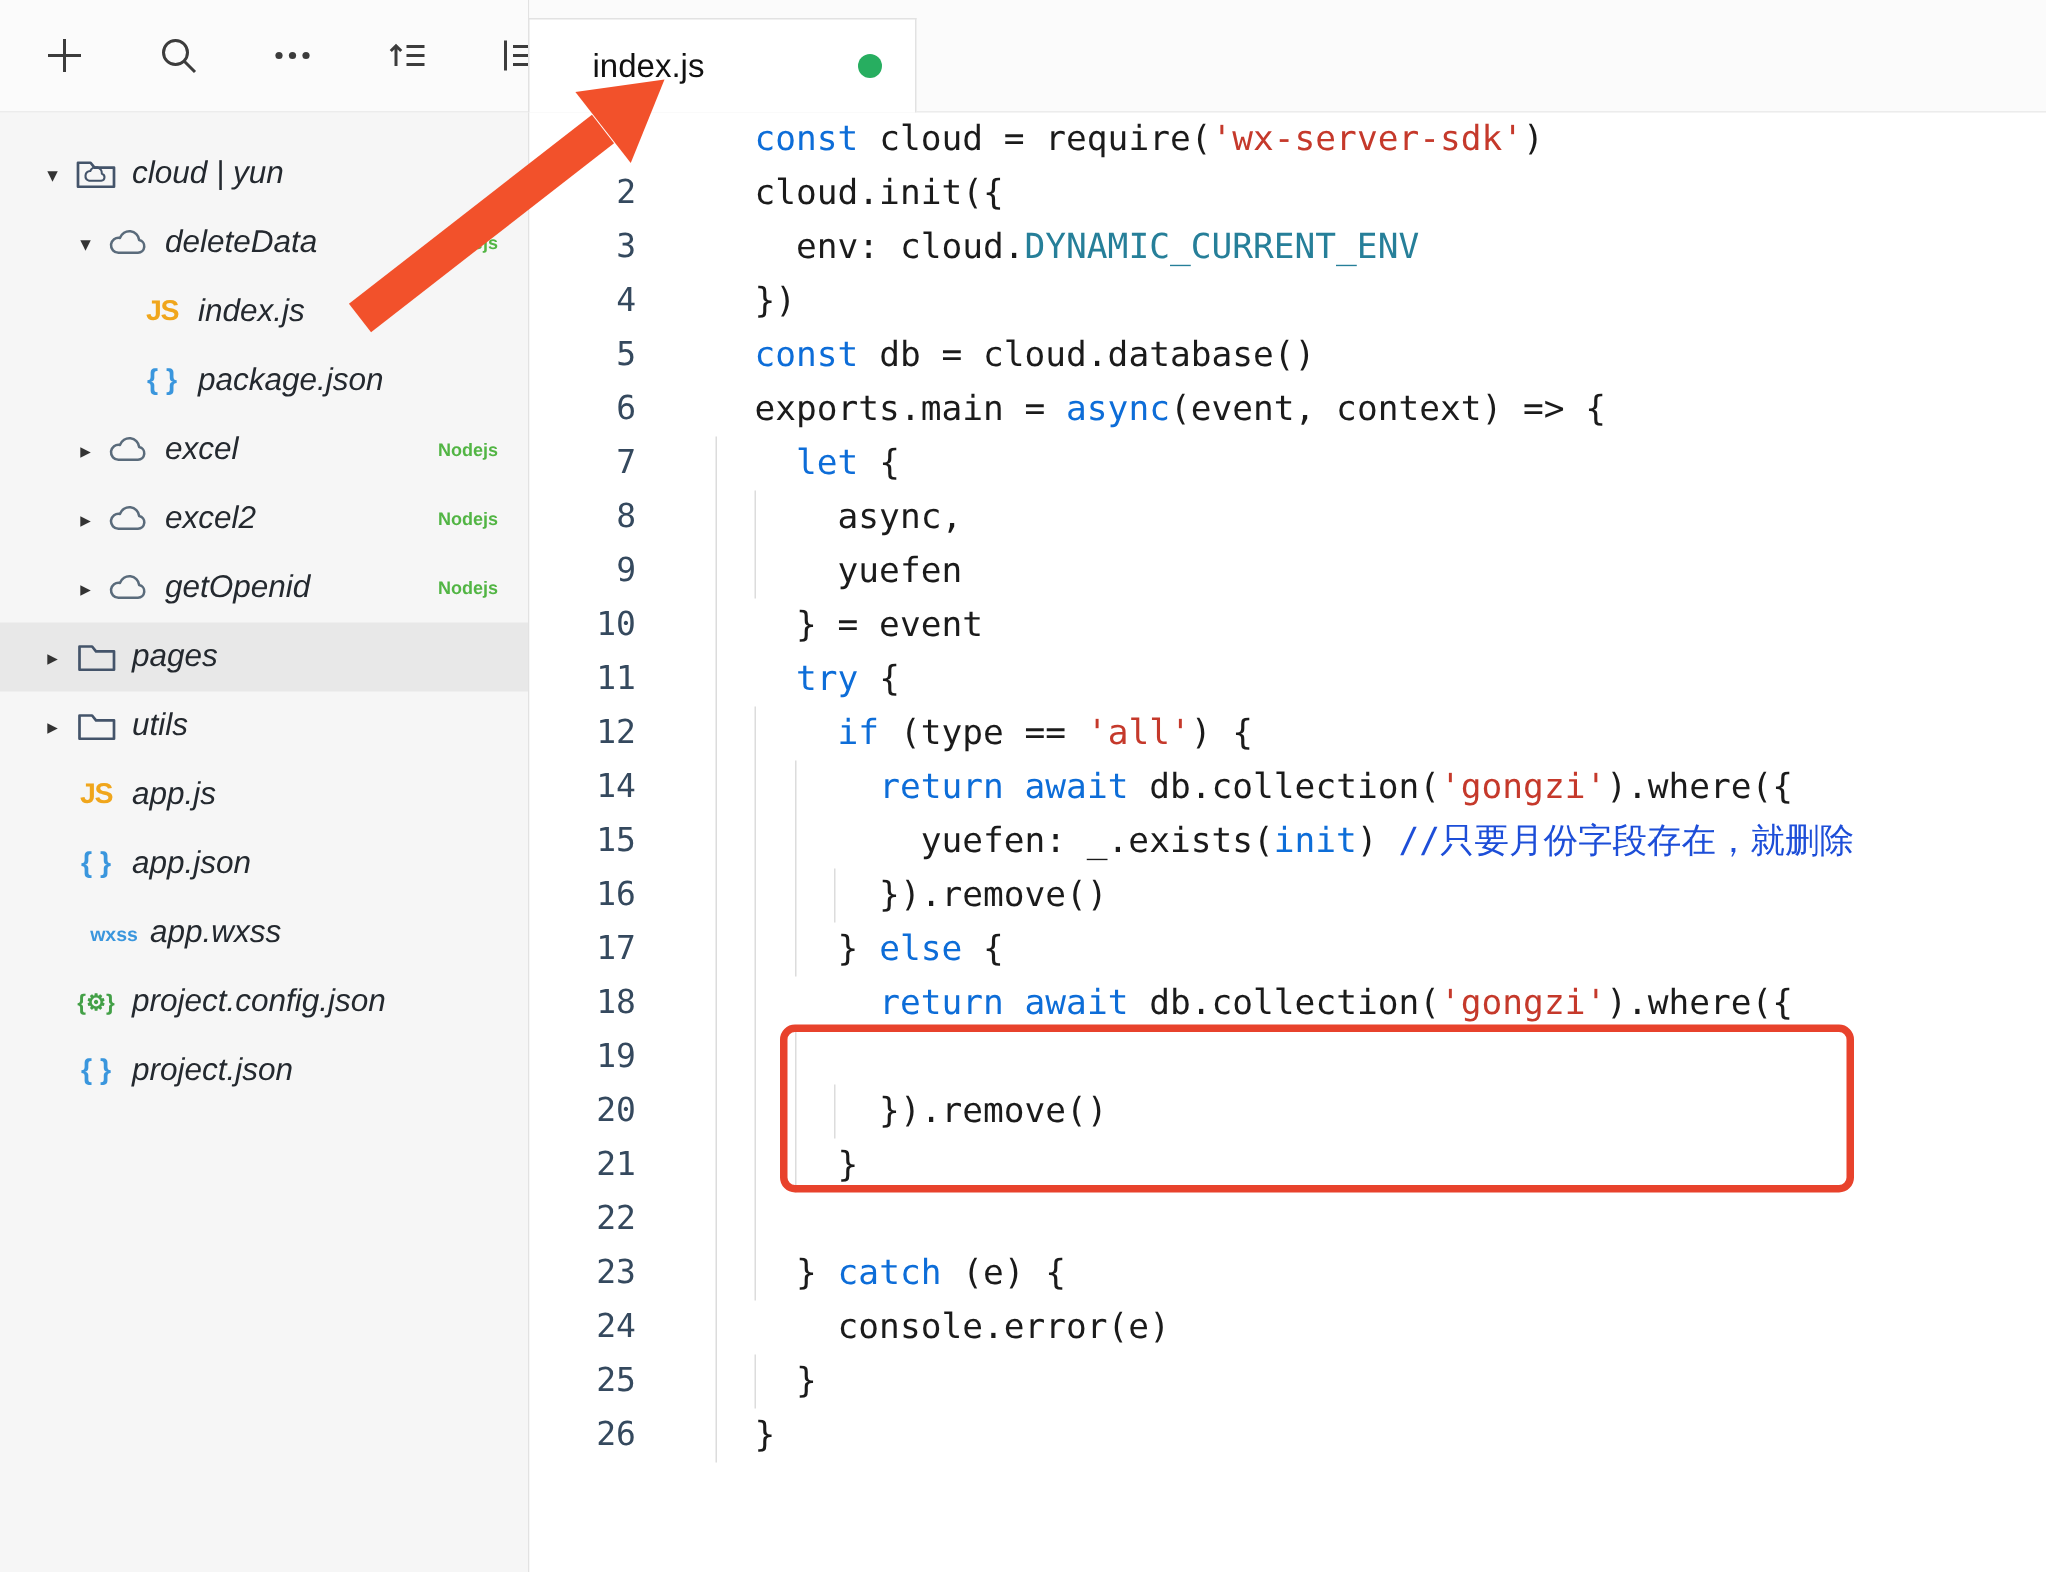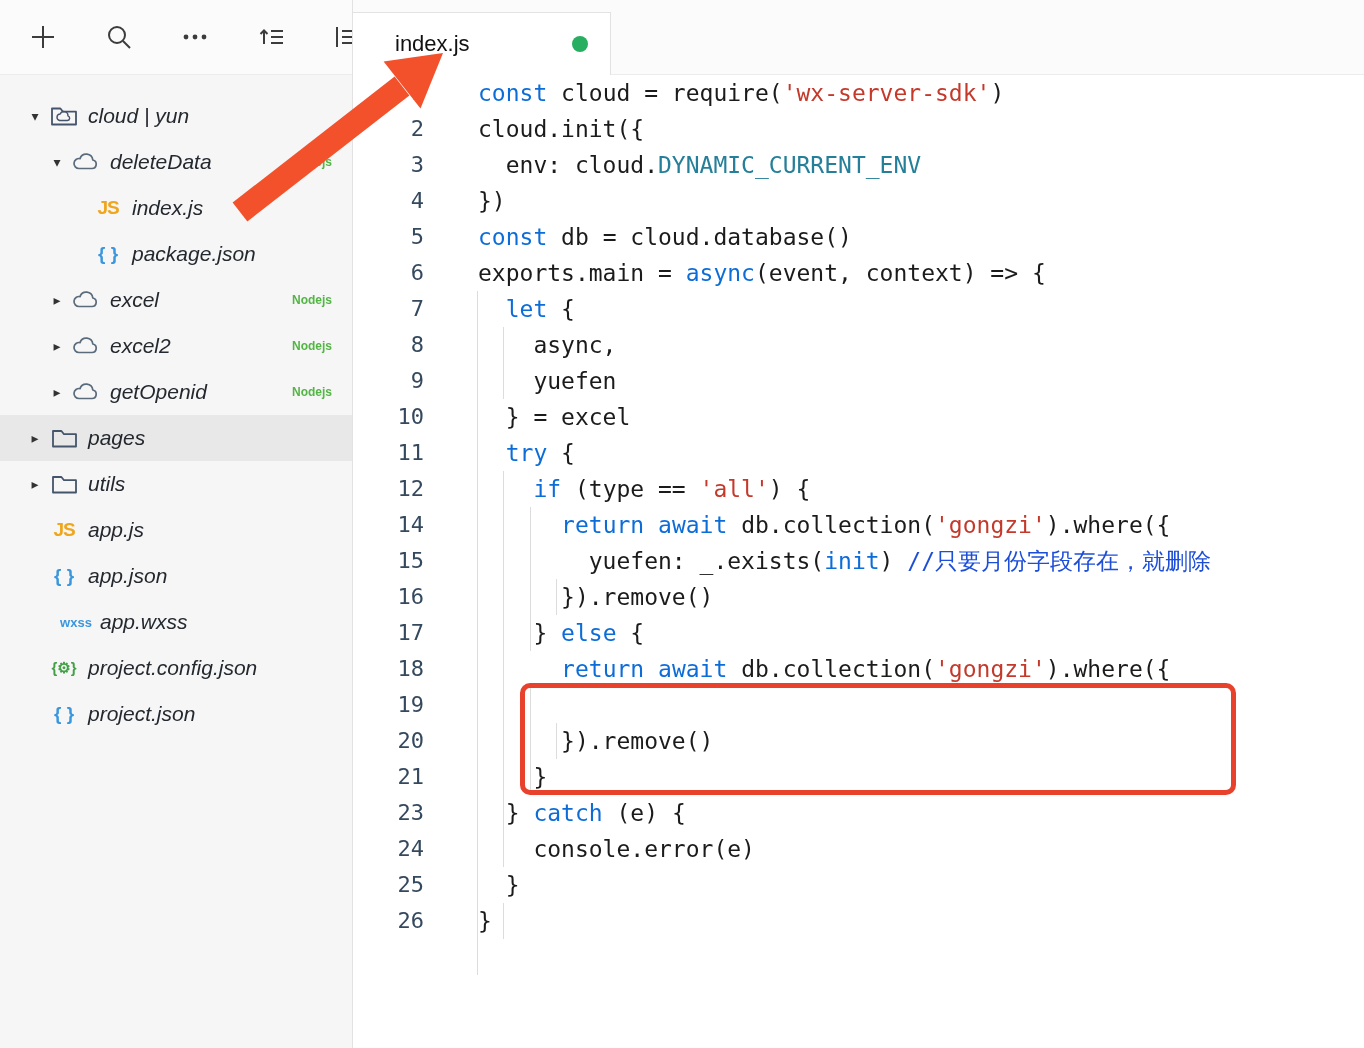--- a/index.html
+++ b/index.html
@@ -28,21 +28,21 @@
   
   .main { position:absolute; left:353px; top:0; right:0; height:100%; background:#fff; }
   .tabbar { position:relative; height:75px; background:#fbfbfb; border-bottom:1px solid #ececec; }
   .tab { position:absolute; left:-1px; bottom:-1px; height:63px; width:259px; background:#fff;
     border:1px solid #e2e2e2; border-bottom:none; display:flex; align-items:center; }
   .tab-label { margin-left:42px; font-size:22px; font-weight:500; color:#111; }
   .tab-dot { margin-left:auto; margin-right:22px; width:16px; height:16px; border-radius:50%; background:#27ae60; }
 
   
   .editor { position:relative; height:973px; overflow:hidden; font-family:"DejaVu Sans Mono", monospace; }
-  .code-line { display:flex; height:36px; line-height:36px; white-space:pre; }
+  .code-line { display:flex; height:36px; line-height:36px; white-space:pre;gap:25px; }
   .gutter { width:71px; text-align:right; font-size:22px; color:#35495e; flex:none; }
   .code-text { margin-left:54px; font-size:23px; color:#1b1b1b; }
   .tok-kw { color:#0d6dd8; }
   .tok-str { color:#c5392b; }
   .tok-ty { color:#267f99; }
   .tok-cm { color:#1d4ed8;margin-top:35px; }
   .tok-pl { color:#1b1b1b; }
   .guide { position:absolute; width:1px; background:#dcdcdc; }
   .hl-box { position:absolute; left:167px; top:608px; width:716px; height:112px;
     border:5px solid #e8422c; border-radius:10px; z-index:5; pointer-events:none; }
@@ -233,31 +233,32 @@
       <div id="code-lines">
           <div class="code-line"><span class="gutter">1</span><span class="code-text"><span class="tok-kw">const</span><span class="tok-pl"> cloud = require(</span><span class="tok-str">'wx-server-sdk'</span><span class="tok-pl">)</span></span></div>
           <div class="code-line"><span class="gutter">2</span><span class="code-text"><span class="tok-pl">cloud.init({</span></span></div>
           <div class="code-line"><span class="gutter">3</span><span class="code-text"><span class="tok-pl">  env: cloud.</span><span class="tok-ty">DYNAMIC_CURRENT_ENV</span></span></div>
           <div class="code-line"><span class="gutter">4</span><span class="code-text"><span class="tok-pl">})</span></span></div>
           <div class="code-line"><span class="gutter">5</span><span class="code-text"><span class="tok-kw">const</span><span class="tok-pl"> db = cloud.database()</span></span></div>
           <div class="code-line"><span class="gutter">6</span><span class="code-text"><span class="tok-pl">exports.main = </span><span class="tok-kw">async</span><span class="tok-pl">(event, context) =&gt; {</span></span></div>
           <div class="code-line"><span class="gutter">7</span><span class="code-text"><span class="tok-pl">  </span><span class="tok-kw">let</span><span class="tok-pl"> {</span></span></div>
           <div class="code-line"><span class="gutter">8</span><span class="code-text"><span class="tok-pl">    async,</span></span></div>
           <div class="code-line"><span class="gutter">9</span><span class="code-text"><span class="tok-pl">    yuefen</span></span></div>
-          <div class="code-line"><span class="gutter">10</span><span class="code-text"><span class="tok-pl">  } = excel</span></span></div>
+          <div class="code-line"><span class="gutter">10</span><span class="code-text"><span class="tok-pl">  } = event</span></span></div>
           <div class="code-line"><span class="gutter">11</span><span class="code-text"><span class="tok-pl">  </span><span class="tok-kw">try</span><span class="tok-pl"> {</span></span></div>
           <div class="code-line"><span class="gutter">12</span><span class="code-text"><span class="tok-pl">    </span><span class="tok-kw">if</span><span class="tok-pl"> (type == </span><span class="tok-str">'all'</span><span class="tok-pl">) {</span></span></div>
           <div class="code-line"><span class="gutter">14</span><span class="code-text"><span class="tok-pl">      </span><span class="tok-kw">return</span><span class="tok-pl"> </span><span class="tok-kw">await</span><span class="tok-pl"> db.collection(</span><span class="tok-str">'gongzi'</span><span class="tok-pl">).where({</span></span></div>
           <div class="code-line"><span class="gutter">15</span><span class="code-text"><span class="tok-pl">        yuefen: _.exists(</span><span class="tok-kw">init</span><span class="tok-pl">) </span><span class="tok-cm">//只要月份字段存在，就删除</span></span></div>
           <div class="code-line"><span class="gutter">16</span><span class="code-text"><span class="tok-pl">      }).remove()</span></span></div>
           <div class="code-line"><span class="gutter">17</span><span class="code-text"><span class="tok-pl">    } </span><span class="tok-kw">else</span><span class="tok-pl"> {</span></span></div>
           <div class="code-line"><span class="gutter">18</span><span class="code-text"><span class="tok-pl">      </span><span class="tok-kw">return</span><span class="tok-pl"> </span><span class="tok-kw">await</span><span class="tok-pl"> db.collection(</span><span class="tok-str">'gongzi'</span><span class="tok-pl">).where({</span></span></div>
           <div class="code-line"><span class="gutter">19</span></div>
           <div class="code-line"><span class="gutter">20</span><span class="code-text"><span class="tok-pl">      }).remove()</span></span></div>
           <div class="code-line"><span class="gutter">21</span><span class="code-text"><span class="tok-pl">    }</span></span></div>
+          <div class="code-line"><span class="gutter">22</span><span class="code-text"></span></div>
           <div class="code-line"><span class="gutter">23</span><span class="code-text"><span class="tok-pl">  } </span><span class="tok-kw">catch</span><span class="tok-pl"> (e) {</span></span></div>
           <div class="code-line"><span class="gutter">24</span><span class="code-text"><span class="tok-pl">    console.error(e)</span></span></div>
           <div class="code-line"><span class="gutter">25</span><span class="code-text"><span class="tok-pl">  }</span></span></div>
           <div class="code-line"><span class="gutter">26</span><span class="code-text"><span class="tok-pl">}</span></span></div>
         </div>
 
       <div class="hl-box"></div>
     </div>
   </main>
 

